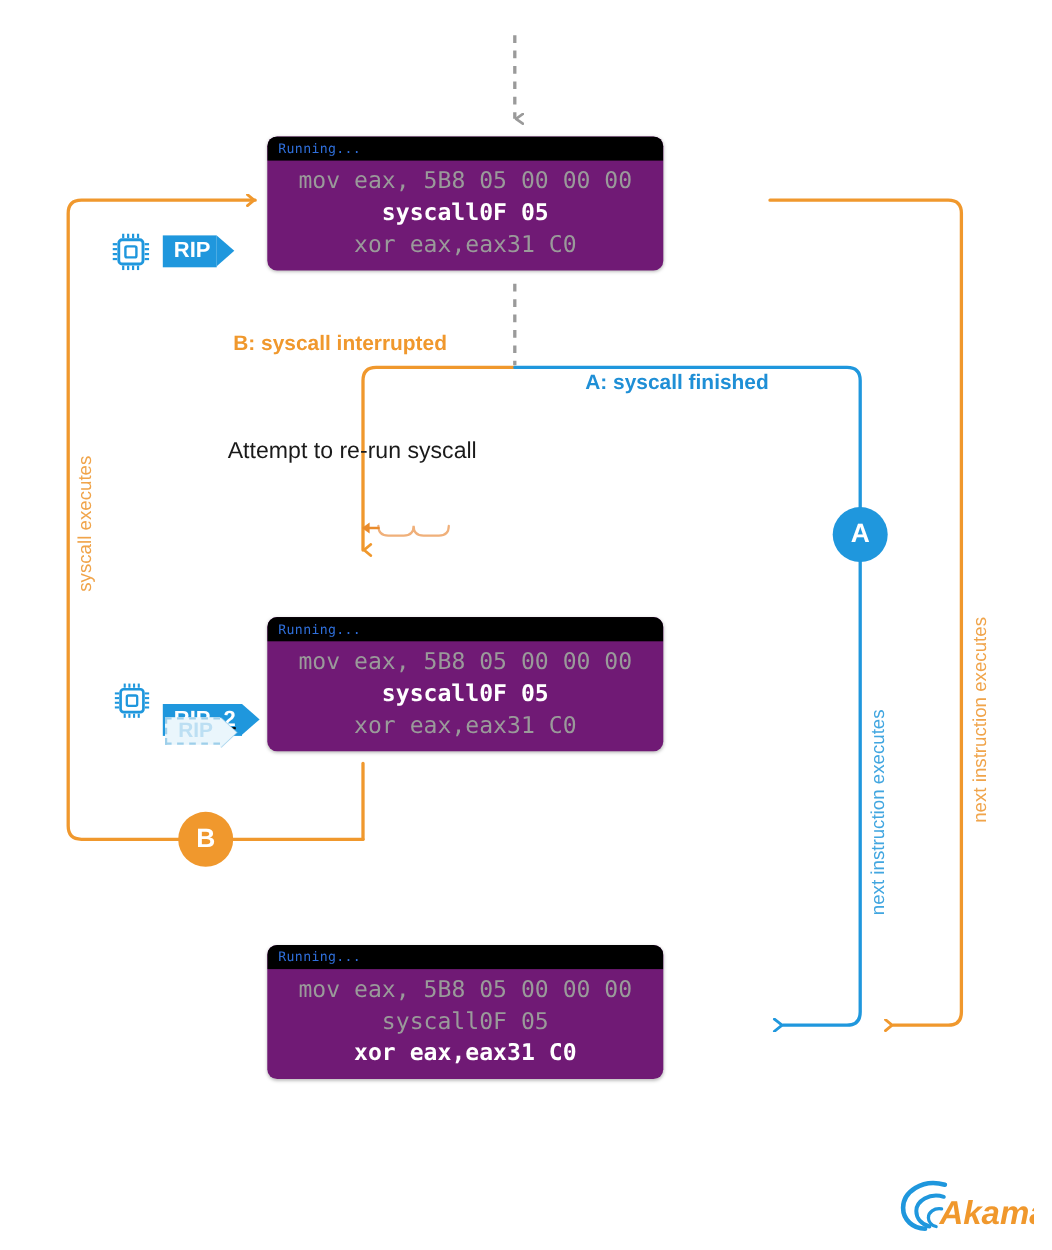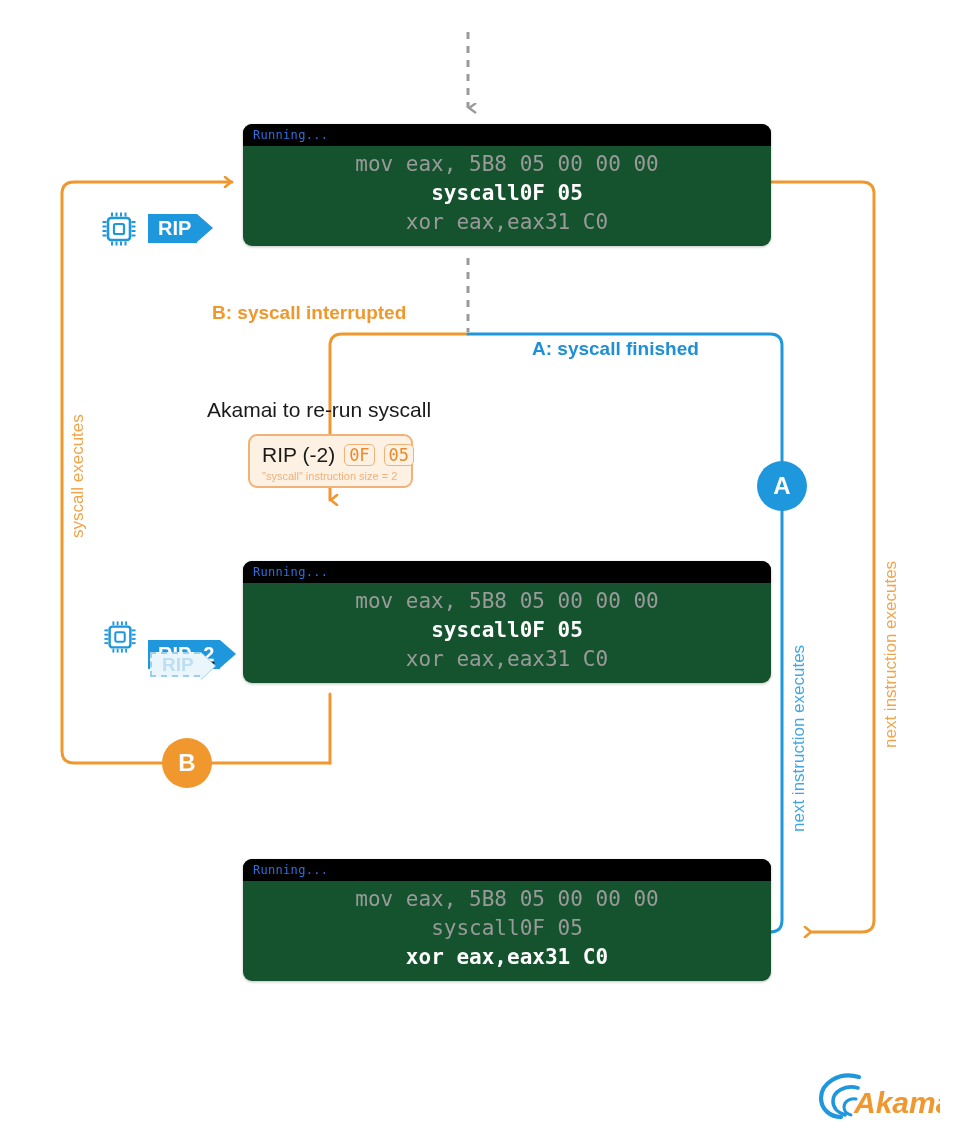--- a/index.html
+++ b/index.html
@@ -5,22 +5,22 @@
   html,body{margin:0;padding:0;background:#ffffff;}
   body{
     width:956px;height:1136px;position:relative;overflow:hidden;
     font-family:"Liberation Sans",sans-serif;
   }
   .stage{position:absolute;inset:0;}
   svg.wires{position:absolute;left:0;top:0;width:956px;height:1136px;pointer-events:none;}
 
   
   .codeblock{
-    position:absolute;width:528px;border-radius:9px;overflow:hidden;
-    background:#14532d;box-shadow:0 1px 3px rgba(0,0,0,.25);
+    position:absolute;width:360px;border-radius:9px;overflow:hidden;
+    background:#701a75;box-shadow:0 1px 3px rgba(0,0,0,.25);
   }
   .cb-header{
     background:#000000;height:22px;line-height:22px;padding:0 0 0 10px;
     font-family:"DejaVu Sans Mono","Liberation Mono",monospace;
     font-size:12px;color:#2f6fdb;letter-spacing:.3px;
   }
   .cb-body{padding:4px 0 9px 0;}
   .cb-row{
     display:flex;justify-content:center;align-items:center;
     font-family:"DejaVu Sans Mono","Liberation Mono",monospace;
@@ -192,30 +192,22 @@
   </svg>
   <div class="riptag" style="left:148px;top:214px;">
     <div class="rip-arrow">
       <span>RIP</span>
     </div>
   </div>
 
   <div class="branch-label branch-b" style="left:212px;top:302px;">B: syscall interrupted</div>
   <div class="branch-label branch-a" style="left:532px;top:302px;">A: syscall finished</div>
 
-  <div class="attempt-title" style="left:207px;top:398px;">Akamai to re-run syscall</div>
-
-  <div class="ripbox" style="left:248px;top:434px;width:165px;">
-    <div class="ripbox-top">
-      <span class="ripbox-label">RIP (-2)</span>
-      <span class="byte">0F</span>
-      <span class="byte">05</span>
-    </div>
-    <div class="ripbox-caption">"syscall" instruction size = 2</div>
-  </div>
+  <div class="attempt-title" style="left:207px;top:398px;">Attempt to re-run syscall</div>
+
 
   <div class="codeblock" style="left:243px;top:561px;">
     <div class="cb-header">Running...</div>
     <div class="cb-body">
       <div class="cb-row">
         <span class="mn">mov eax, 5</span>
         <span class="by">B8 05 00 00 00</span>
       </div>
       <div class="cb-row hi">
         <span class="mn">syscall</span>

